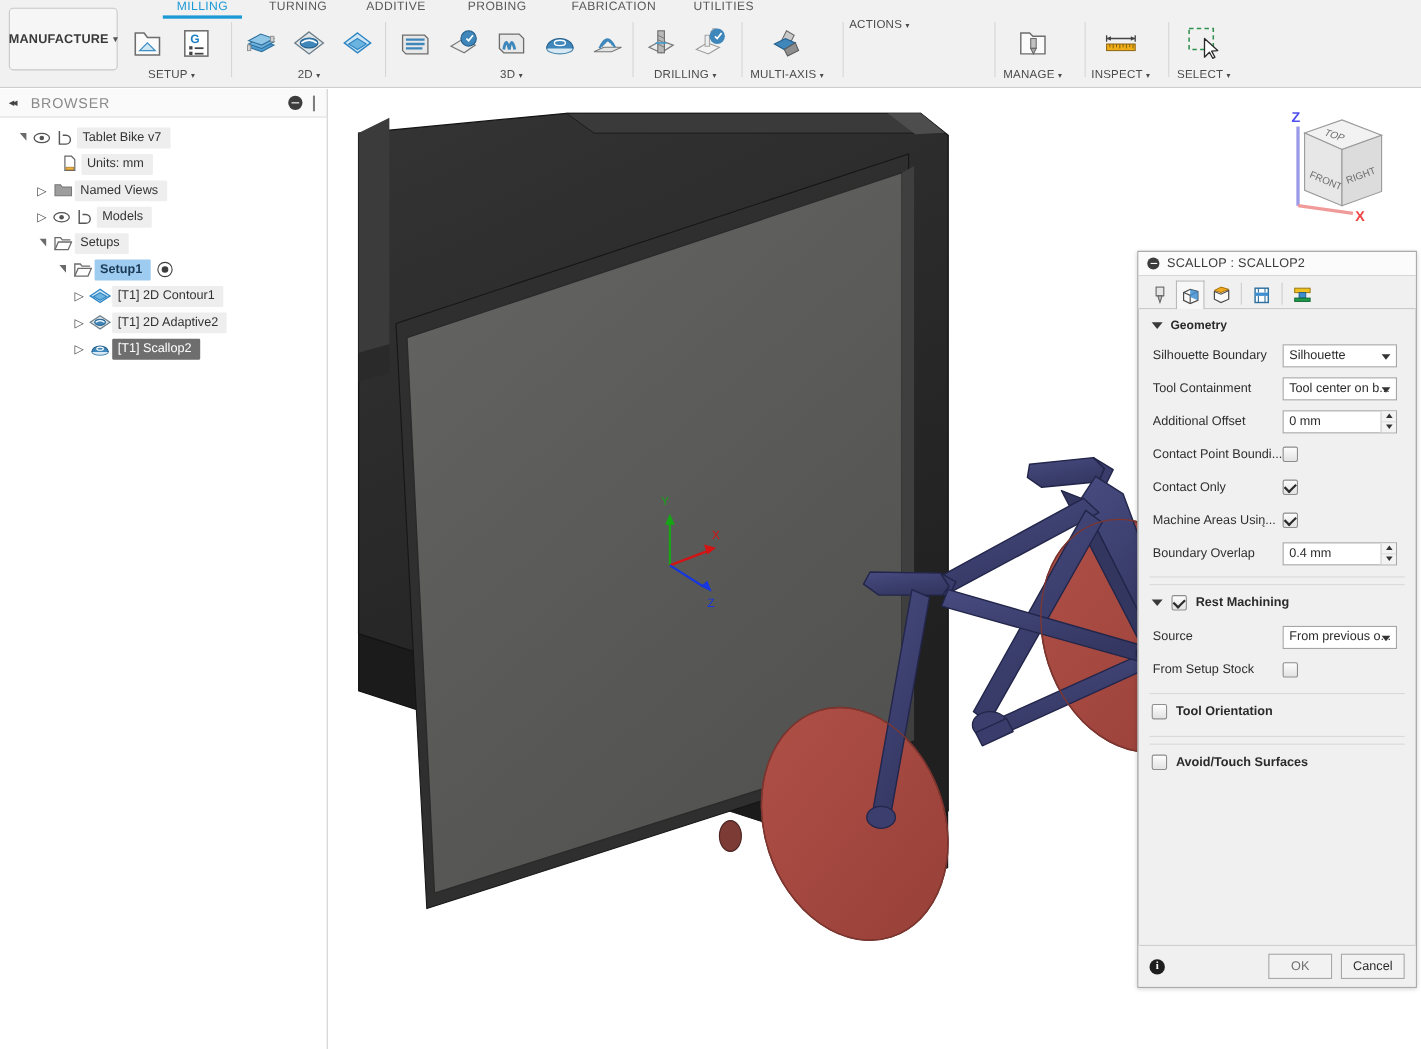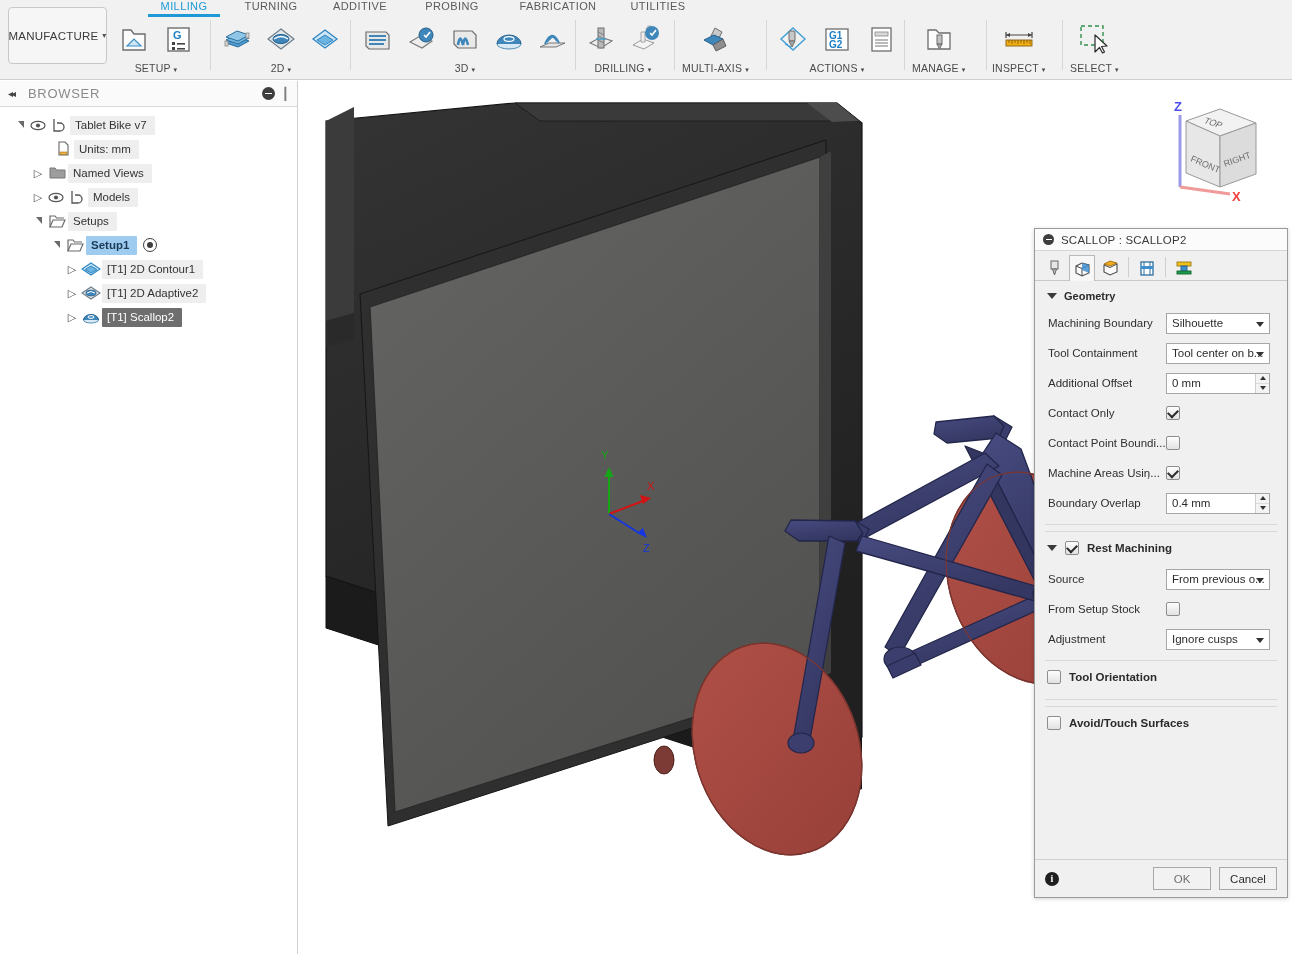--- a/index.html
+++ b/index.html
@@ -30,21 +30,21 @@
   }
   .tb-tab.active { color: #1c9ad6; }
   .tb-tab.active:after {
     content: ""; position: absolute; left: 0; right: 0; bottom: -2px;
     height: 3px; background: #1c9ad6;
   }
 
   .mfg-btn {
     position: absolute; left: 8px; top: 7px; width: 99px; height: 57px;
     border: 1px solid #c8c8c8; border-radius: 4px; background: #f6f6f6;
-    font-size: 11.5px; font-weight: normal; color: #3a3a3a;
+    font-size: 11.5px; font-weight: bold; color: #3a3a3a;
     display: flex; align-items: center; justify-content: center; gap: 4px;
     letter-spacing: .2px;
   }
   .mfg-btn .caret { font-size: 8px; color: #555; }
 
   .grp {
     position: absolute; top: 15px; height: 64px;
     display: flex; flex-direction: column; align-items: center;
   }
   .grp-icons { display: flex; align-items: flex-end; height: 46px; gap: 2px; padding-top: 3px;}
@@ -355,44 +355,20 @@
             <path d="M14 23 L24 17 L27 24 L17 29 Z" fill="#8f8f8f" stroke="#5d5d5d" stroke-width="1"></path>
           </svg>
         </div>
       </div>
       <div class="grp-label"><span>MULTI-AXIS</span> <span class="caret">▾</span></div>
     </div>
 
     <div class="vsep" style="left:766px;"></div>
 
     <div class="grp" style="left:772px;">
-      <div class="grp-icons">
-        <div class="ic">
-          <svg width="34" height="34" viewBox="0 0 34 34">
-            <path d="M17 6 L29 17 L17 28 L5 17 Z" fill="none" stroke="#3f9fd6" stroke-width="1.4"></path>
-            <rect x="13" y="9" width="6" height="10" rx="1" fill="#c7c7c7" stroke="#6d6d6d" stroke-width="1"></rect>
-            <path d="M13 19 l3 6 l3 -6 Z" fill="#a8a8a8" stroke="#6d6d6d" stroke-width="1"></path>
-            <path d="M9 22 L15 25" stroke="#3f9fd6" stroke-width="1.2"></path>
-          </svg>
-        </div>
-        <div class="ic">
-          <svg width="34" height="34" viewBox="0 0 34 34">
-            <rect x="6" y="7" width="22" height="21" fill="#fff" stroke="#6d6d6d" stroke-width="1.3"></rect>
-            <text x="9" y="17" font-size="10" font-weight="bold" fill="#1c7fc4" font-family="Liberation Sans">G1</text>
-            <text x="9" y="26" font-size="10" font-weight="bold" fill="#1c7fc4" font-family="Liberation Sans">G2</text>
-          </svg>
-        </div>
-        <div class="ic">
-          <svg width="34" height="34" viewBox="0 0 34 34">
-            <rect x="8" y="6" width="19" height="23" fill="#fff" stroke="#6d6d6d" stroke-width="1.3"></rect>
-            <rect x="11" y="10" width="13" height="4" fill="#d8d8d8" stroke="#8a8a8a" stroke-width=".8"></rect>
-            <path d="M11 18 h13 M11 21 h13 M11 24 h13" stroke="#777" stroke-width="1.1"></path>
-          </svg>
-        </div>
-      </div>
       <div class="grp-label"><span>ACTIONS</span> <span class="caret">▾</span></div>
     </div>
 
     <div class="vsep" style="left:904px;"></div>
 
     <div class="grp" style="left:912px;">
       <div class="grp-icons">
         <div class="ic">
           <svg width="34" height="34" viewBox="0 0 34 34">
             <path d="M6 27 L6 8 L14 8 L17 11 L28 11 L28 27 Z" fill="#fbfbfb" stroke="#6d6d6d" stroke-width="1.3"></path>
@@ -742,21 +718,21 @@
     </div>
 
     <div class="dlg-body">
 
       <div class="sec-hdr">
         <span class="tri-down"></span>
         <span>Geometry</span>
       </div>
 
       <div class="row">
-        <span class="lbl">Machining Boundary</span>
+        <span class="lbl">Silhouette Boundary</span>
         <span class="ctl">
             <span class="fake-sel">
           <span>Silhouette</span>
           <span class="scaret"></span>
         </span>
           </span>
       </div>
 
       <div class="row">
         <span class="lbl">Tool Containment</span>
@@ -779,30 +755,30 @@
                 </div>
             <div>
                   <span class="tiny-dn"></span>
                 </div>
           </span>
         </span>
           </span>
       </div>
 
       <div class="row">
+        <span class="lbl">Contact Point Boundi...</span>
+        <span class="ctl">
+            <span class="cb"></span>
+          </span>
+      </div>
+
+      <div class="row">
         <span class="lbl">Contact Only</span>
         <span class="ctl">
             <span class="cb checked"></span>
-          </span>
-      </div>
-
-      <div class="row">
-        <span class="lbl">Contact Point Boundi...</span>
-        <span class="ctl">
-            <span class="cb"></span>
           </span>
       </div>
 
       <div class="row">
         <span class="lbl">Machine Areas Usin̨...</span>
         <span class="ctl">
             <span class="cb checked"></span>
           </span>
       </div>
 
@@ -844,29 +820,20 @@
           </span>
       </div>
 
       <div class="row">
         <span class="lbl">From Setup Stock</span>
         <span class="ctl">
             <span class="cb"></span>
           </span>
       </div>
 
-      <div class="row">
-        <span class="lbl">Adjustment</span>
-        <span class="ctl">
-            <span class="fake-sel">
-          <span>Ignore cusps</span>
-          <span class="scaret"></span>
-        </span>
-          </span>
-      </div>
 
 
       <div class="divider"></div>
 
       <div class="coll-row">
         <span class="cb"></span>
         <span>Tool Orientation</span>
       </div>
 
       <div class="divider"></div>

